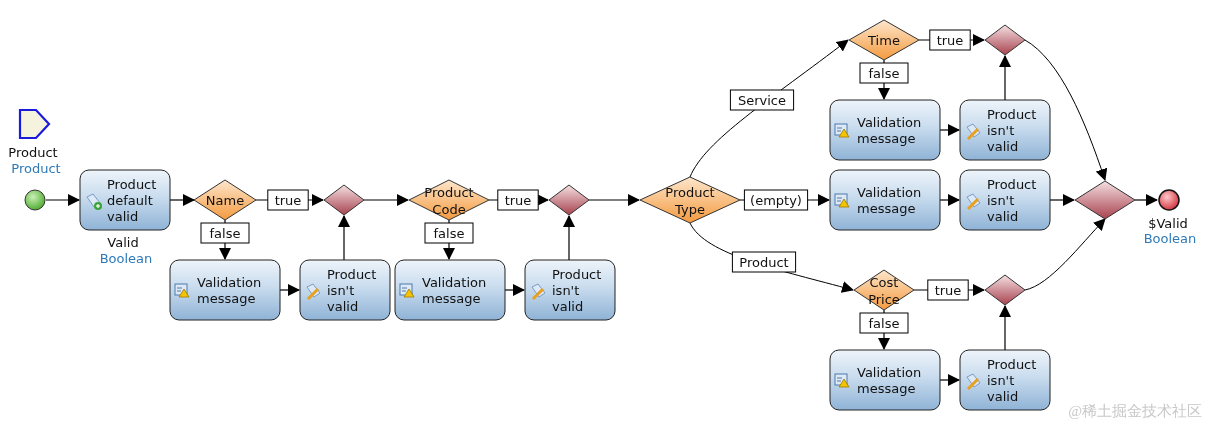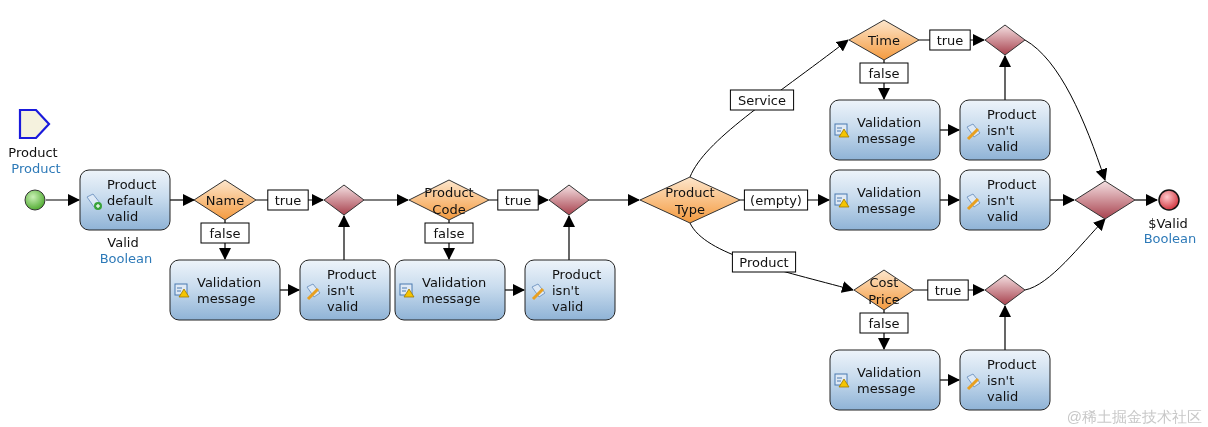--- a/index.html
+++ b/index.html
@@ -1,20 +1,20 @@
 <!DOCTYPE html>
 <html><head>
 <meta charset="utf-8">
 <style>
   html,body{margin:0;padding:0;background:#ffffff;}
   body{width:1208px;height:427px;position:relative;overflow:hidden;font-family:"DejaVu Sans","Liberation Sans",sans-serif;}
   #canvas{position:absolute;left:0;top:0;}
   .lbl{font-family:"DejaVu Sans","Liberation Sans",sans-serif;font-size:13px;fill:#111;}
   .type{font-family:"DejaVu Sans","Liberation Sans",sans-serif;font-size:13px;fill:#2e7ab8;}
-  .watermark{position:absolute;right:6px;bottom:0;font-family:Liberation Sans, sans-serif;font-size:15px;color:#c8c8c8;}
+  .watermark{position:absolute;right:6px;bottom:6px;font-family:Liberation Serif, serif;font-size:15px;color:#c8c8c8;}
 </style>
 </head>
 <body>
 
 <svg id="canvas" width="1208" height="427" viewBox="0 0 1208 427" xmlns="http://www.w3.org/2000/svg">
   <defs>
     <linearGradient id="gAct" x1="0" y1="0" x2="0" y2="1">
       <stop offset="0" stop-color="#eef4fa"></stop>
       <stop offset="0.45" stop-color="#c9dcee"></stop>
       <stop offset="1" stop-color="#8fb3d6"></stop>

